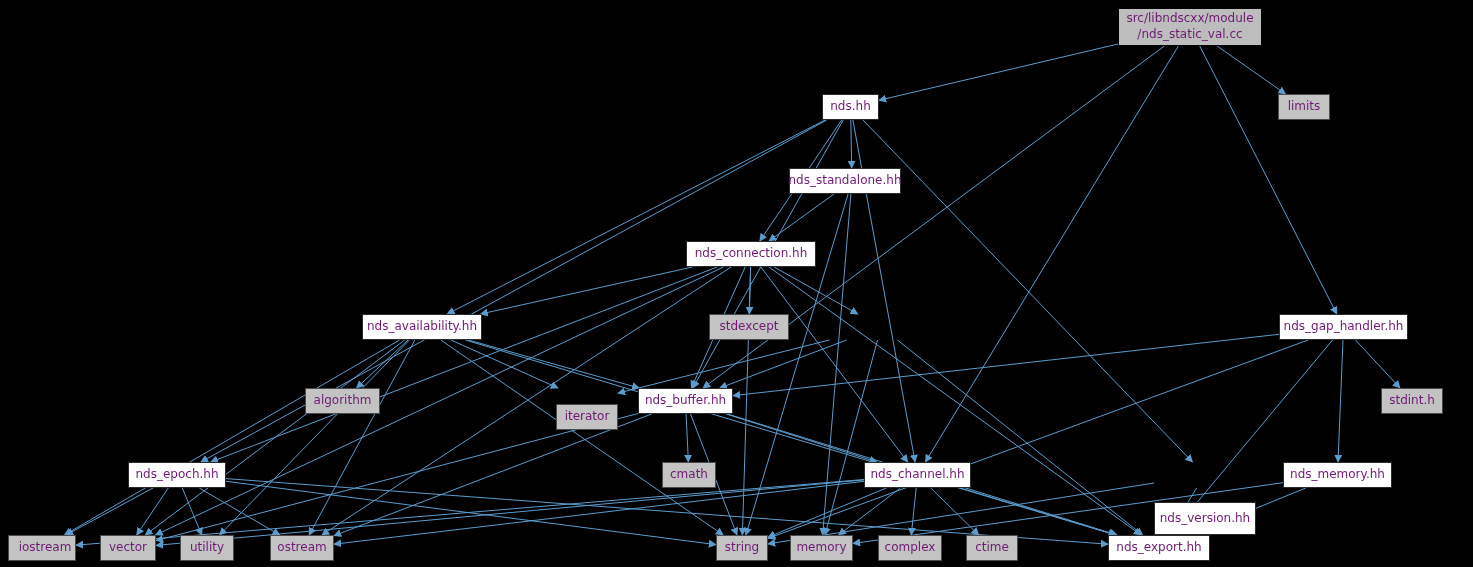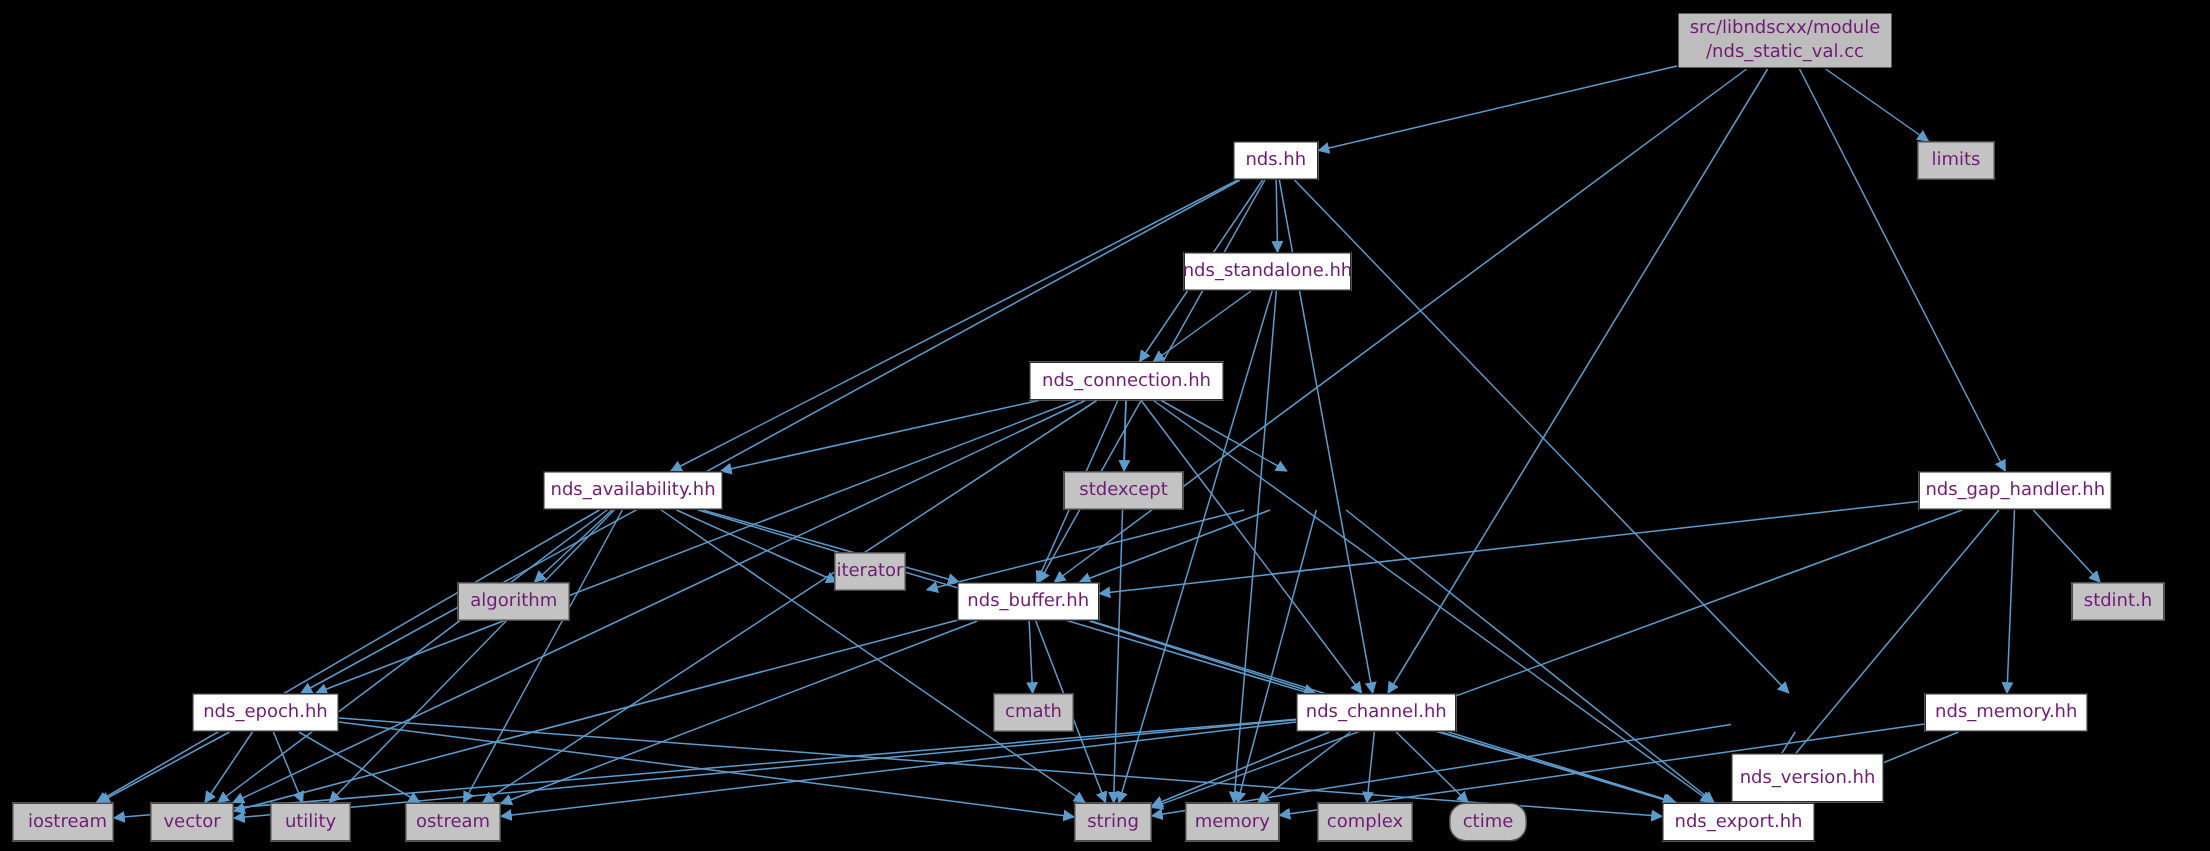--- a/index.html
+++ b/index.html
@@ -110,30 +110,30 @@
     <div class="node root" style="left: 1118px; top: 8px; width: 144px; height: 38px;">src/libndscxx/module
 /nds_static_val.cc</div>
     <div class="node file" style="left: 822px; top: 94px; width: 57px; height: 26px;">nds.hh</div>
     <div class="node system" style="left: 1278px; top: 94px; width: 52px; height: 26px;">limits</div>
     <div class="node file" style="left: 789px; top: 168px; width: 112px; height: 26px;">nds_standalone.hh</div>
     <div class="node file" style="left: 686px; top: 241px; width: 130px; height: 26px;">nds_connection.hh</div>
     <div class="node system" style="left: 709px; top: 314px; width: 80px; height: 26px;">stdexcept</div>
     <div class="node file" style="left: 1279px; top: 314px; width: 129px; height: 26px;">nds_gap_handler.hh</div>
     <div class="node file" style="left: 362px; top: 314px; width: 120px; height: 26px;">nds_availability.hh</div>
     <div class="node system" style="left: 305px; top: 388px; width: 75px; height: 26px;">algorithm</div>
-    <div class="node system" style="left: 556px; top: 368px; width: 48px; height: 26px;">iterator</div>
+    <div class="node system" style="left: 556px; top: 404px; width: 62px; height: 26px;">iterator</div>
     <div class="node file" style="left: 638px; top: 388px; width: 95px; height: 26px;">nds_buffer.hh</div>
     <div class="node system" style="left: 1381px; top: 388px; width: 62px; height: 26px;">stdint.h</div>
     <div class="node system" style="left: 662px; top: 462px; width: 54px; height: 26px;">cmath</div>
     <div class="node file" style="left: 128px; top: 462px; width: 98px; height: 26px;">nds_epoch.hh</div>
     <div class="node file" style="left: 864px; top: 462px; width: 107px; height: 26px;">nds_channel.hh</div>
     <div class="node file" style="left: 1154px; top: 462px; width: 102px; height: 33px; margin-top: 40px;">nds_version.hh</div>
     <div class="node file" style="left: 1283px; top: 462px; width: 109px; height: 26px;">nds_memory.hh</div>
     <div class="node system" style="left: 8px; top: 535px; width: 68px; height: 26px; padding-left: 10px;">iostream</div>
     <div class="node system" style="left: 100px; top: 535px; width: 56px; height: 26px;">vector</div>
     <div class="node system" style="left: 180px; top: 535px; width: 54px; height: 26px;">utility</div>
     <div class="node system" style="left: 270px; top: 535px; width: 64px; height: 26px;">ostream</div>
     <div class="node system" style="left: 716px; top: 535px; width: 52px; height: 26px;">string</div>
     <div class="node system" style="left: 790px; top: 535px; width: 63px; height: 26px;">memory</div>
     <div class="node system" style="left: 878px; top: 535px; width: 64px; height: 26px;">complex</div>
-    <div class="node system" style="left: 966px; top: 535px; width: 52px; height: 26px; border-radius: 11px;">ctime</div>
+    <div class="node system" style="left: 966px; top: 535px; width: 52px; height: 26px;">ctime</div>
     <div class="node file" style="left: 1108px; top: 535px; width: 102px; height: 26px;">nds_export.hh</div>
   </div>
 
 </body></html>

